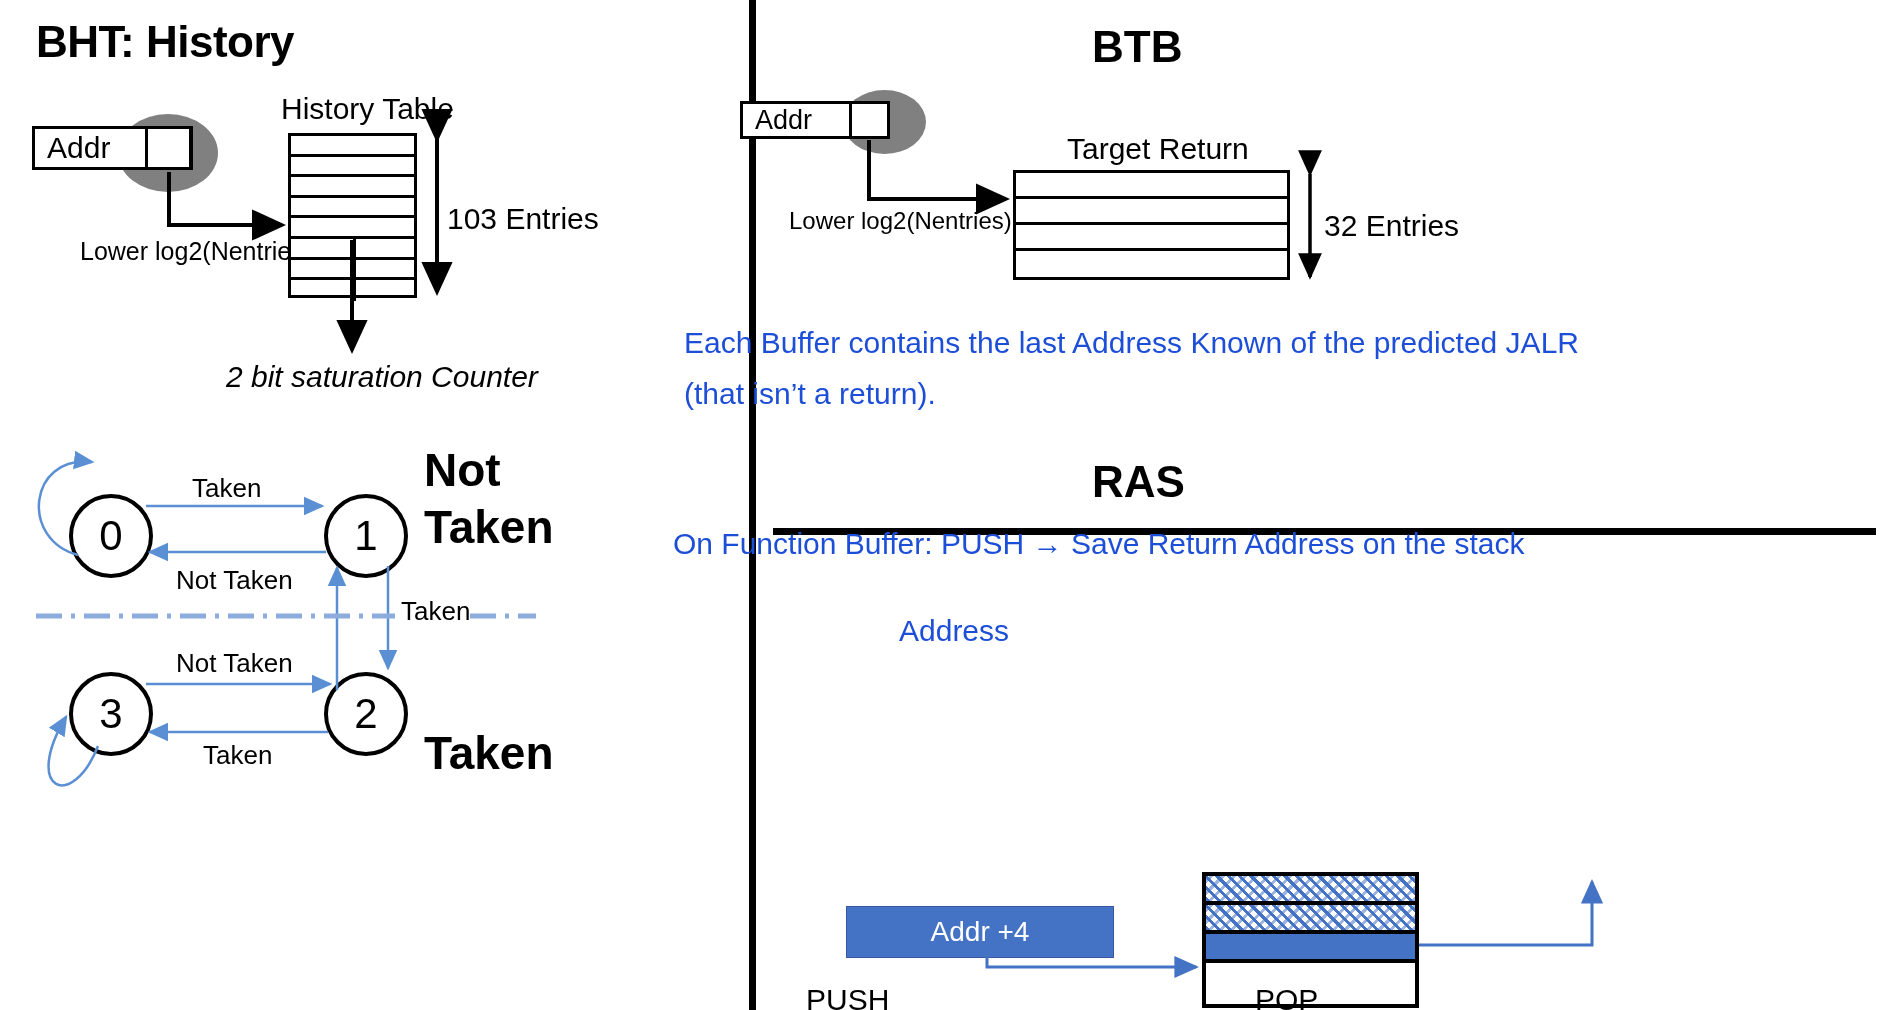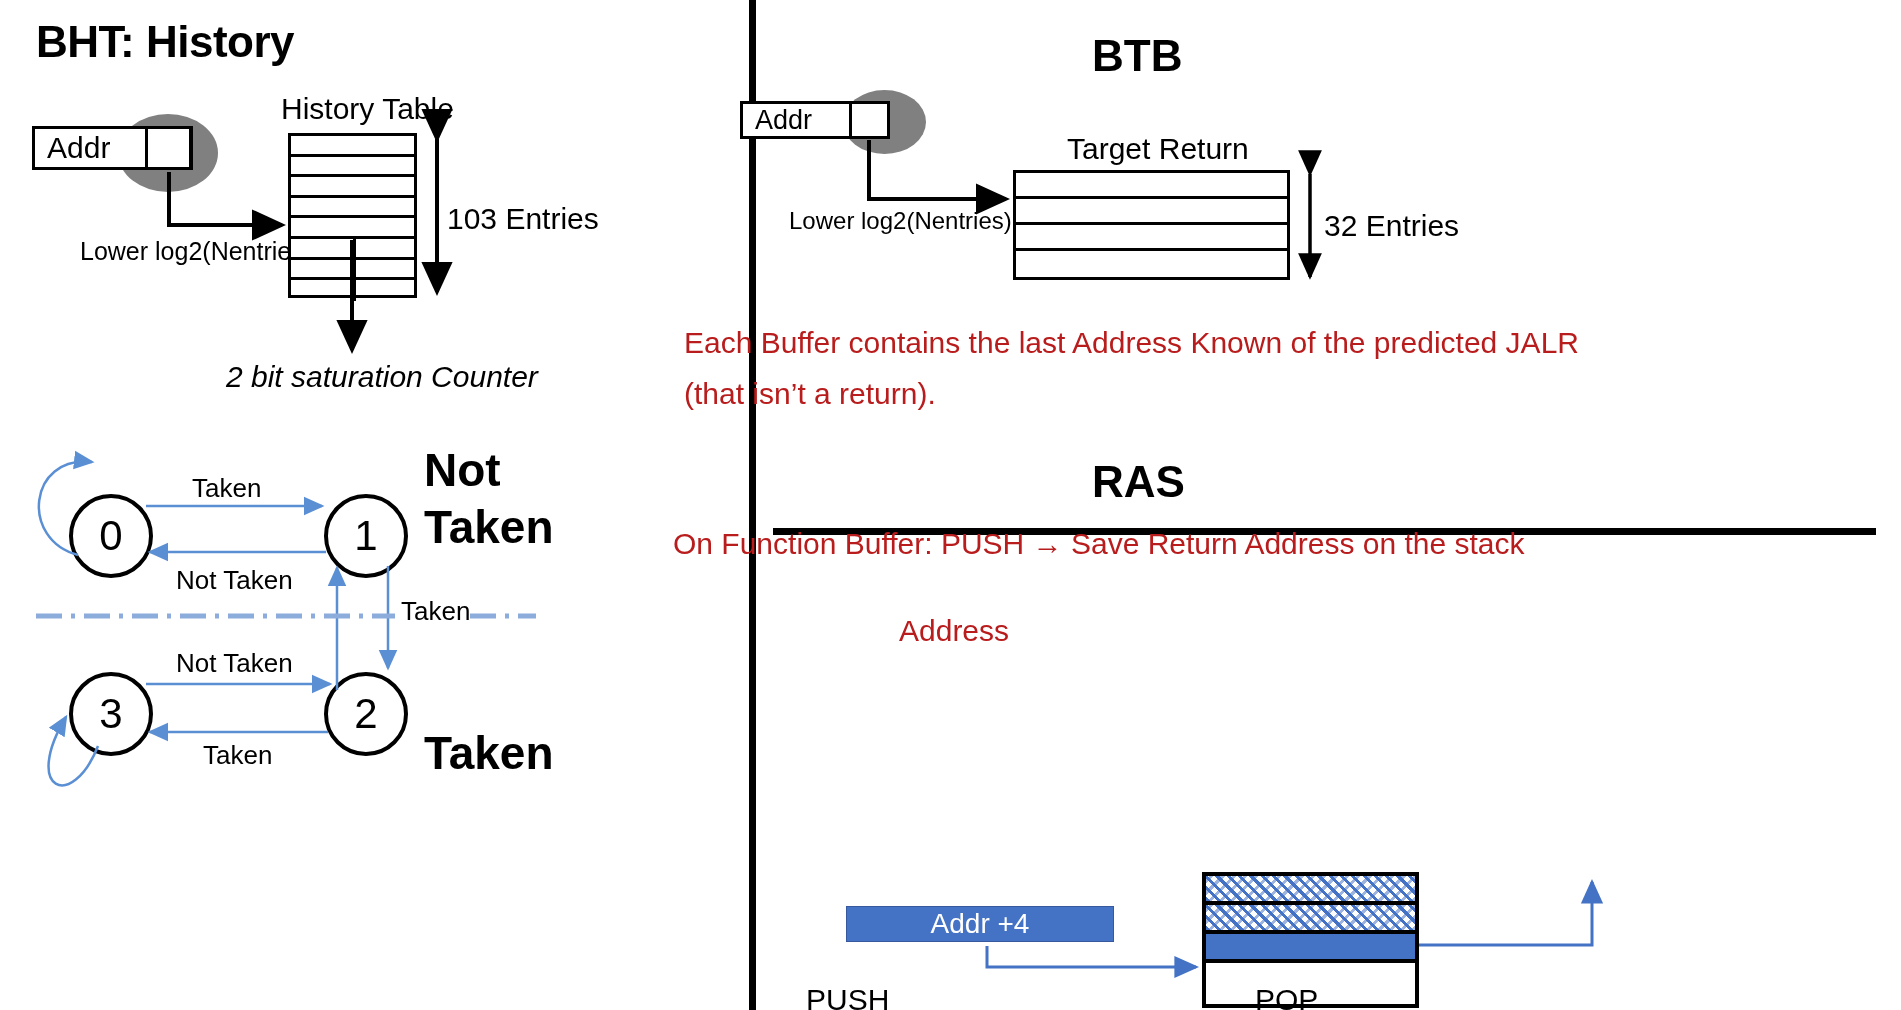--- a/index.html
+++ b/index.html
@@ -5,21 +5,21 @@
   html,body{margin:0;padding:0;background:#ffffff;}
   body{width:1901px;height:1010px;position:relative;overflow:hidden;
        font-family:"Liberation Sans", sans-serif;color:#000;}
   .canvas{position:absolute;inset:0;}
   svg.layer{position:absolute;left:0;top:0;width:1901px;height:1010px;overflow:visible;}
   .abs{position:absolute;}
 
   
   .h-bold{font-weight:bold;color:#000;white-space:nowrap;}
   .t-reg{color:#000;white-space:nowrap;}
-  .t-wrap{color:#b91c1c;}
+  .t-wrap{color:#1d4ed8;}
 
   
   .vdiv{position:absolute;background:#000;}
   .hdiv{position:absolute;background:#000;}
 
   
   .tbl{position:absolute;border:3px solid #000;box-sizing:border-box;background:#fff;}
   .tbl .row{border-bottom:3px solid #000;box-sizing:border-box;position:relative;}
   .tbl .row:last-child{border-bottom:none;}
   .tbl .vsplit{position:absolute;top:0;bottom:0;width:0;border-left:3px solid #000;}
@@ -108,21 +108,21 @@
   <div class="node" style="left:324px;top:672px;width:76px;height:76px;">
     <span>2</span>
   </div>
 
   <div class="abs t-reg" style="left:192px;top:473px;font-size:26px;">Taken</div>
   <div class="abs t-reg" style="left:176px;top:565px;font-size:26px;">Not Taken</div>
   <div class="abs t-reg" style="left:401px;top:596px;font-size:26px;">Taken</div>
   <div class="abs t-reg" style="left:176px;top:648px;font-size:26px;">Not Taken</div>
   <div class="abs t-reg" style="left:203px;top:740px;font-size:26px;">Taken</div>
 
-  <div class="abs h-bold" style="left:1092px;top:22px;font-size:44px;margin-top:9px;">BTB</div>
+  <div class="abs h-bold" style="left:1092px;top:22px;font-size:44px;">BTB</div>
 
   <div class="graycircle" style="left:843px;top:90px;width:83px;height:64px;"></div>
 
   <div class="addrbox" style="left:740px;top:101px;width:150px;height:38px;">
     <span class="lbl" style="font-size:27px;">Addr</span>
   </div>
   <div class="subcell" style="left:849px;top:101px;width:41px;height:38px;"></div>
 
   <div class="abs t-reg" style="left:789px;top:207px;font-size:24px;">Lower log2(Nentries)</div>
 
@@ -139,21 +139,21 @@
 
   <div class="abs t-wrap" style="left:684px;top:326px;font-size:30px;white-space:nowrap;">Each Buffer contains the last Address Known of the predicted JALR</div>
   <div class="abs t-wrap" style="left:684px;top:369px;font-size:30px;white-space:nowrap;margin-top:8px;">(that isn’t a return).</div>
 
   <div class="abs h-bold" style="left:1092px;top:457px;font-size:44px;">RAS</div>
 
   <div class="abs t-wrap" style="left:673px;top:527px;font-size:30px;white-space:nowrap;">On Function Buffer: PUSH → Save Return Address on the stack</div>
   <div class="abs t-wrap" style="left:899px;top:614px;font-size:30px;white-space:nowrap;">Address</div>
 
 
-  <div class="bluebox" style="left:846px;top:906px;width:268px;height:36px;">
+  <div class="bluebox" style="left:846px;top:906px;width:268px;height:52px;">
     <span style="font-size:28px;">Addr +4</span>
   </div>
 
   <div class="stack" style="left:1202px;top:872px;width:217px;height:136px;">
     <div class="srow hatch" style="height:29px;"></div>
     <div class="srow hatch" style="height:29px;"></div>
     <div class="srow solidblue" style="height:29px;"></div>
     <div class="srow" style="height:41px;background:#fff;"></div>
   </div>
 

